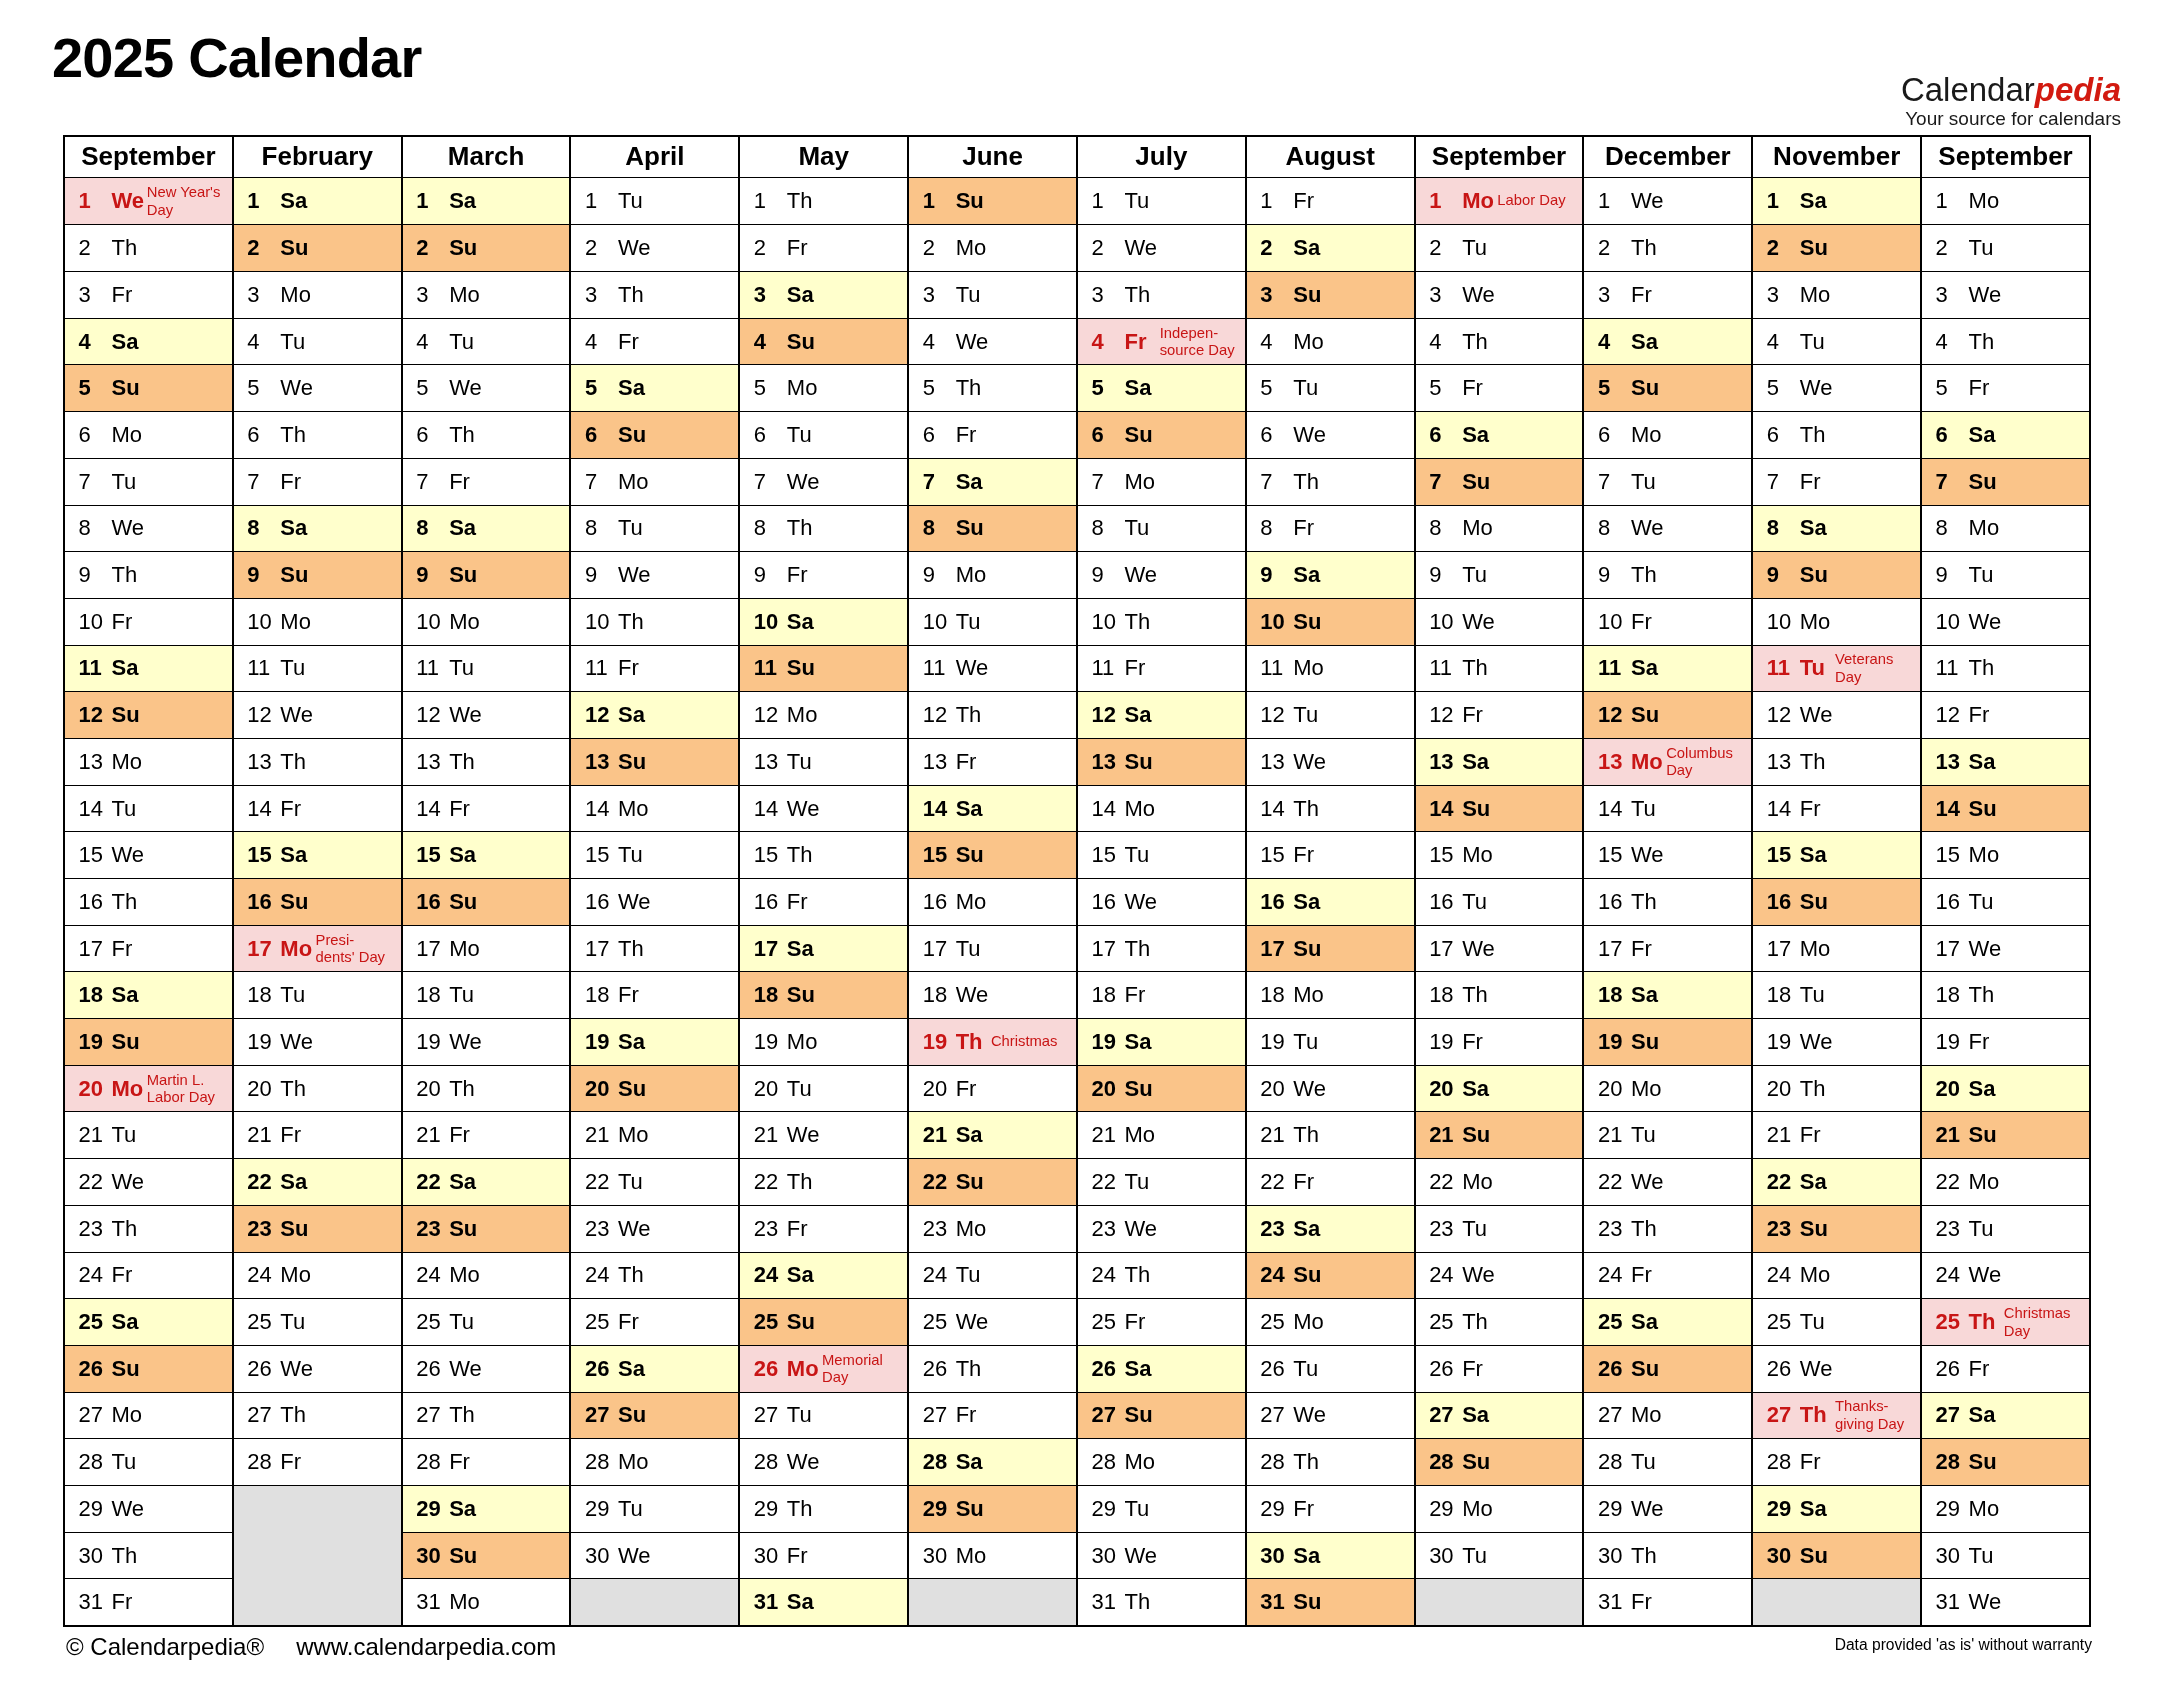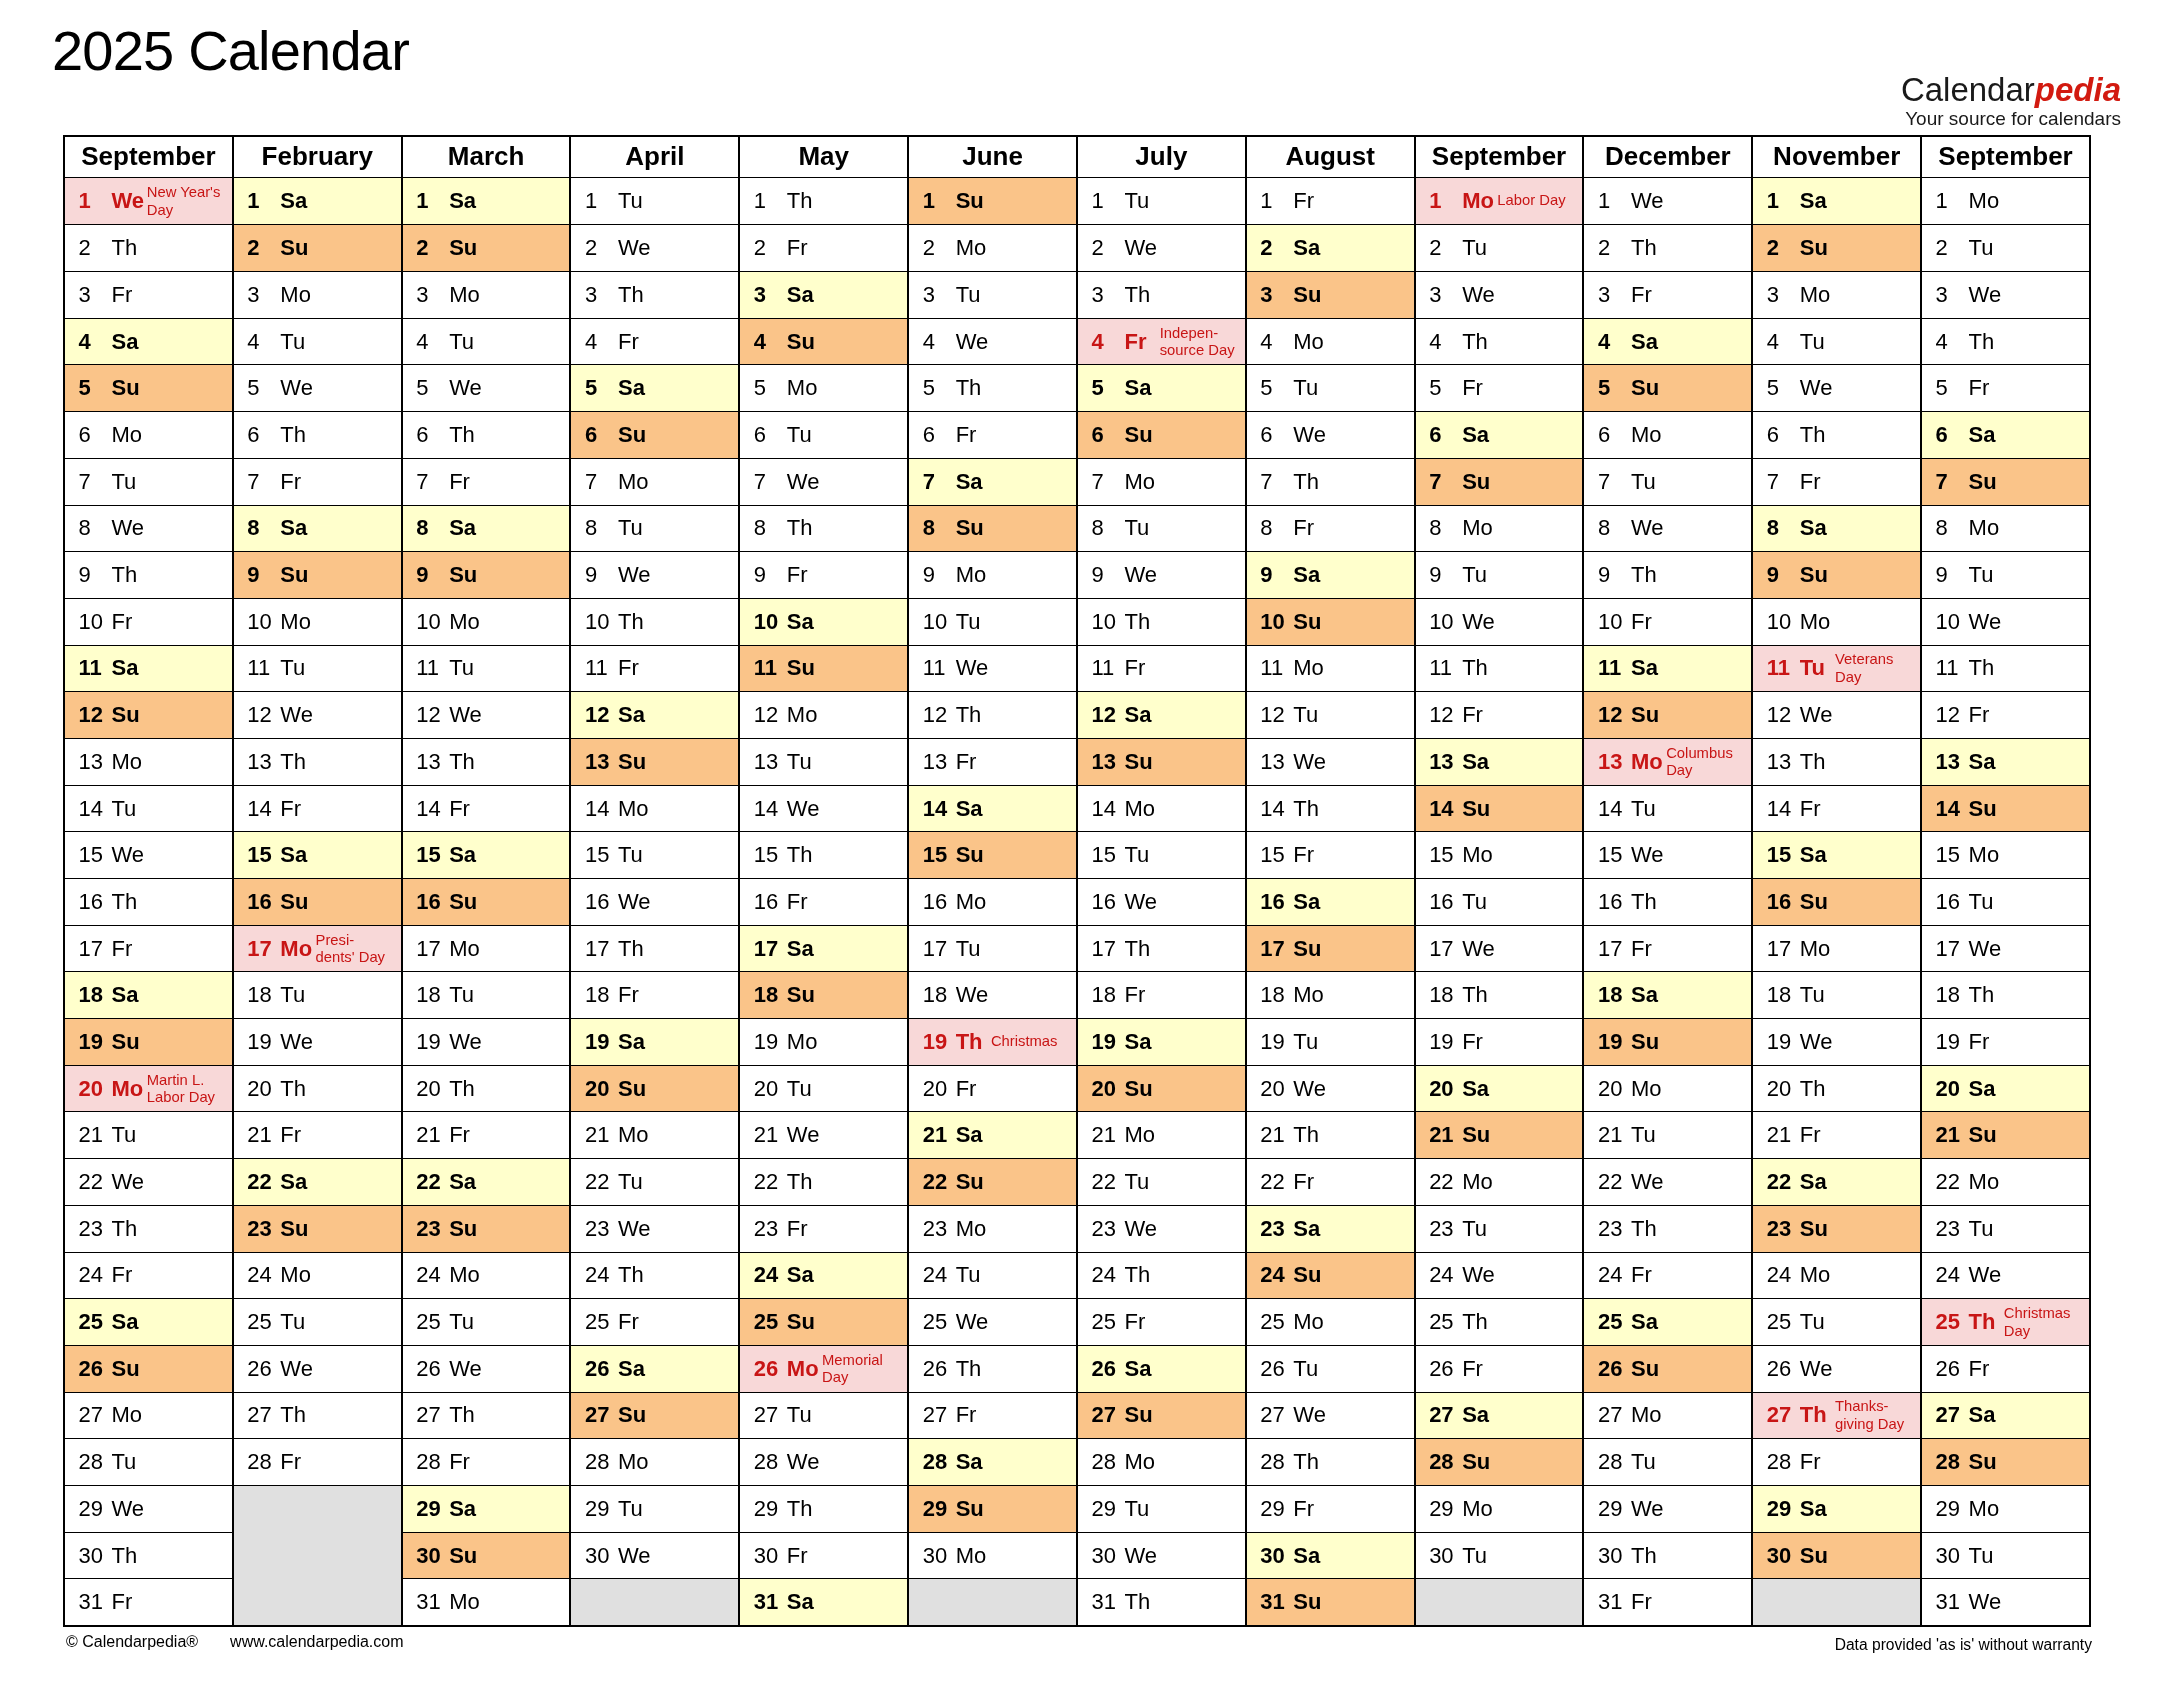--- a/index.html
+++ b/index.html
@@ -1,20 +1,20 @@
 <!DOCTYPE html>
 <html style="font-size:13.5px"><head>
 <meta charset="utf-8">
 <style>
   html,body{margin:0;padding:0;background:#ffffff;}
   #page{position:relative;width:2159px;height:1705px;background:#ffffff;overflow:hidden;
         font-family:"Liberation Sans", sans-serif;color:#000;}
 
   
-  #page-title{position:absolute;left:52px;top:18px;font-size:56px;font-weight:normal;
+  #page-title{position:absolute;left:52px;top:25px;font-size:56px;font-weight:bold;
               letter-spacing:-0.8px;white-space:nowrap;}
   #logo{position:absolute;right:38px;top:25px;text-align:right;line-height:1.05;}
   #logo .l1{font-size:33px;margin-top:48px;}
   #logo .l1 .black{color:#1a1a1a;}
   #logo .l1 .red{font-weight:bold;font-style:italic;}
   #logo .l2{font-size:19px;color:#1a1a1a;margin-top:1.7px;}
 
   
   #cal{position:absolute;left:63px;top:135px;width:2028px;height:1492px;
        border:2.5px solid #000;box-sizing:border-box;display:flex;background:#fff;}
@@ -30,21 +30,21 @@
   .day-wd{white-space:nowrap;}
   .day-cell.sat{font-weight:bold;}
   .day-cell.sun{font-weight:bold;}
   .day-cell.hol .day-num,.day-cell.hol .day-wd{font-weight:bold;}
   .holiday-label{position:absolute;left:49%;top:50%;transform:translateY(-50%);
                  width:50%;font-size:14.8px;font-weight:normal;line-height:1.18;
                  white-space:pre-line;overflow:hidden;}
   .day-cell.empty{}
 
   
-  #footer-left{position:absolute;left:66px;top:1633px;font-size:16px;color:#000;}
+  #footer-left{position:absolute;left:66px;top:1633px;font-size:24px;color:#000;}
   #footer-left .url{margin-left:32px;}
   #footer-right{position:absolute;right:67px;top:1636px;font-size:15.6px;color:#000;}
 </style>
 </head>
 <body>
 
 <div id="page">
 
   <div id="page-title">2025 Calendar</div>
 

